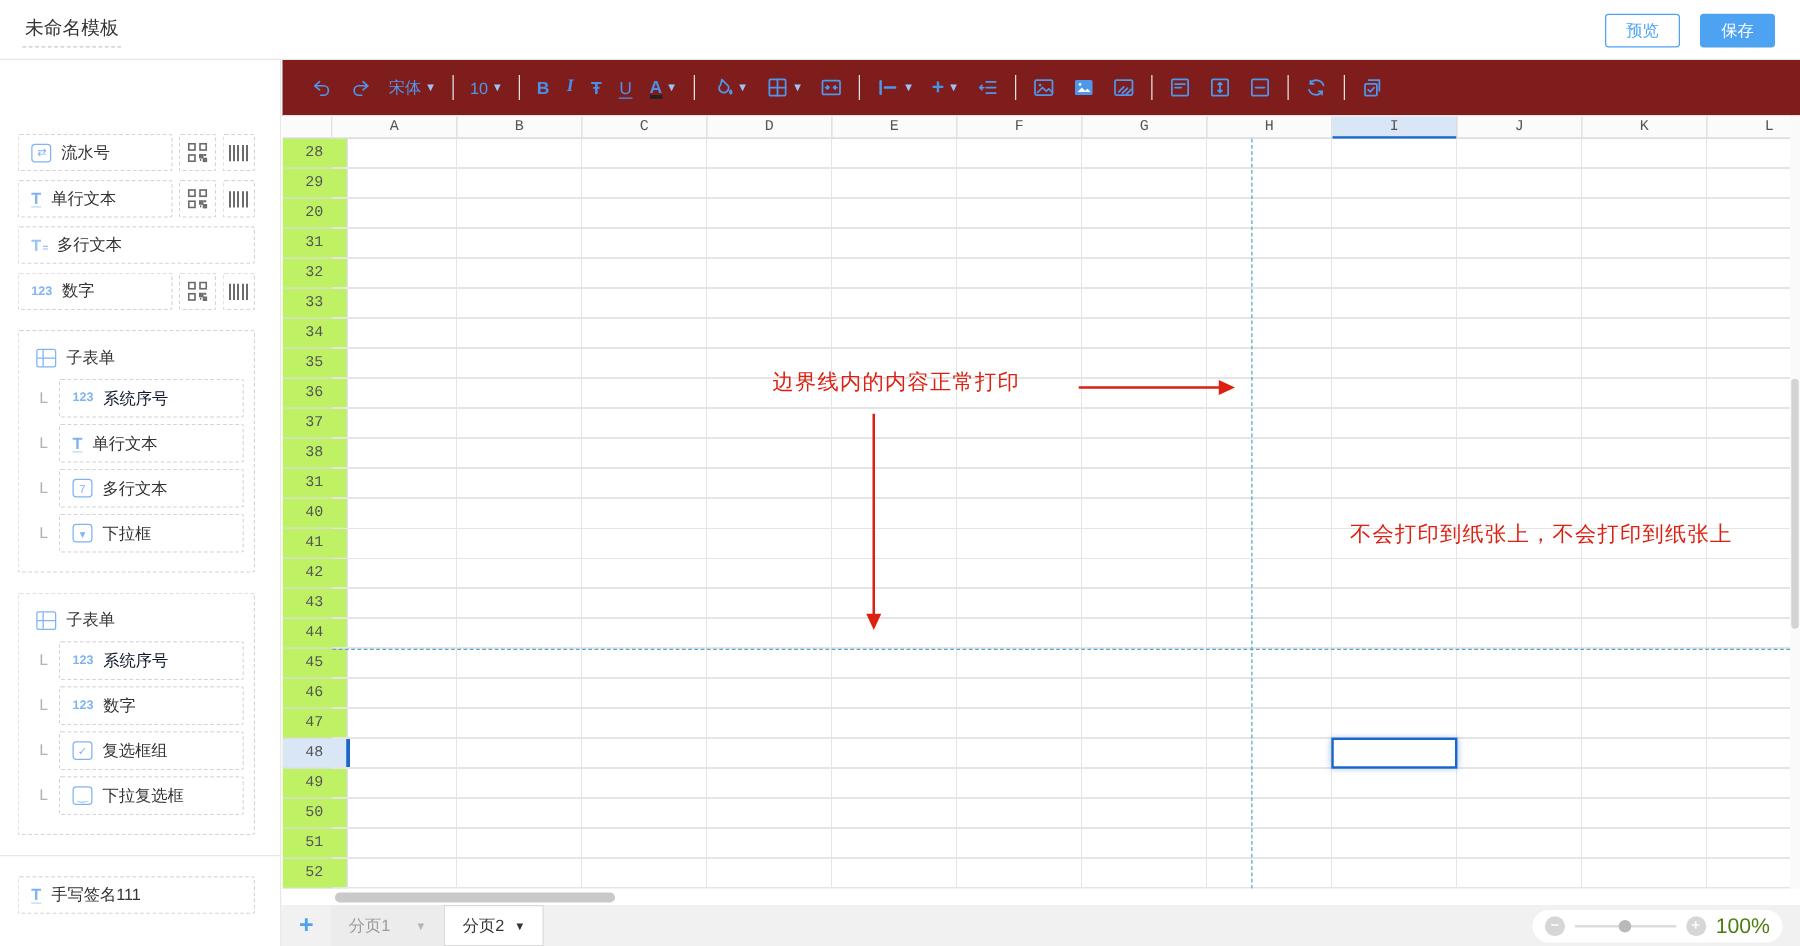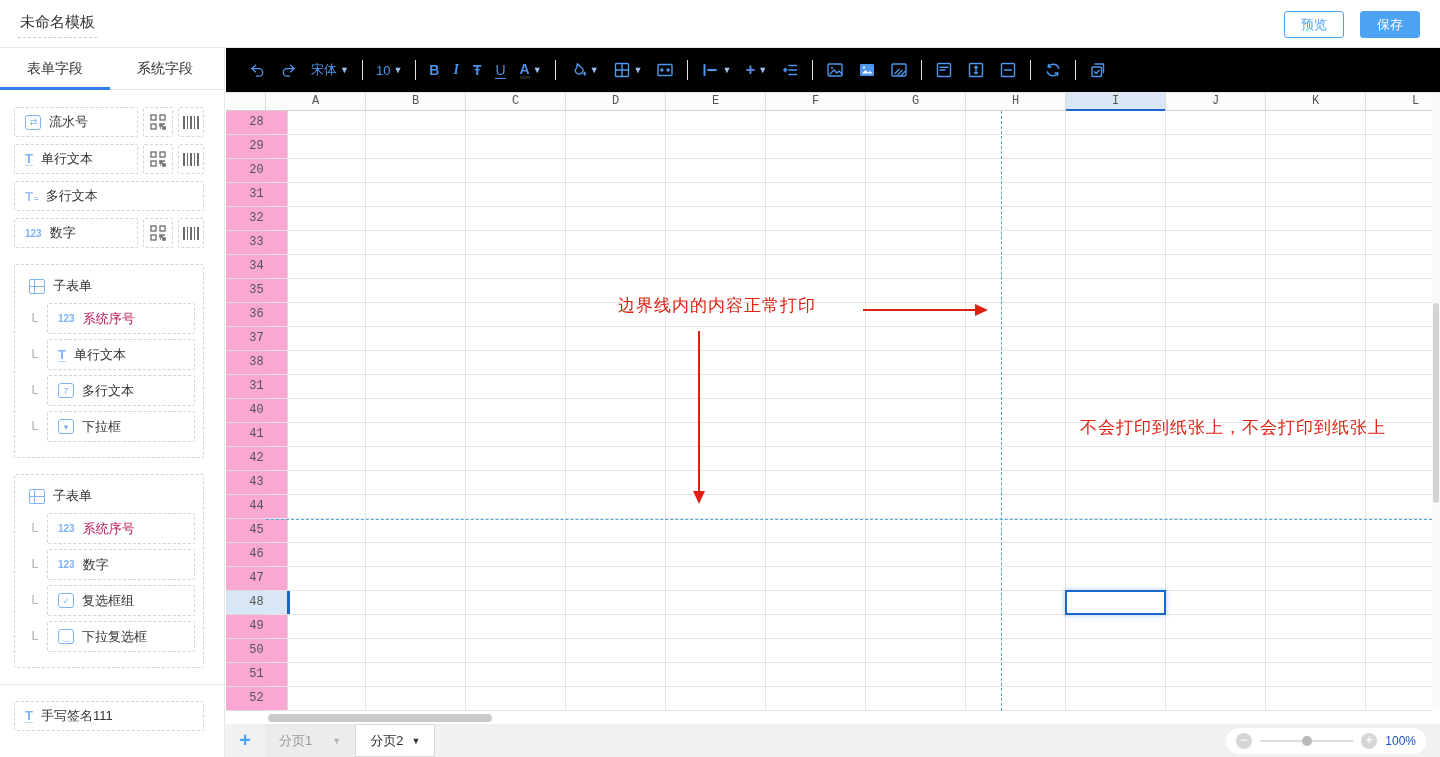--- a/index.html
+++ b/index.html
@@ -23,59 +23,59 @@
   .field-list { position:absolute; left:0; top:43px; right:0; bottom:0; overflow:hidden; padding-top:16px; }
   .frow { display:flex; gap:5px; margin:0 20px 7px 14px; }
   .fbox { border:1px dashed #d4d4d4; border-radius:2px; height:30px; display:flex; align-items:center; padding:0 10px; gap:8px; font-size:13px; color:#333; background:#fff; flex:1; cursor:move; }
   .fbox.small { flex:0 0 30px; justify-content:center; padding:0; }
   .fbox.smaller { flex:0 0 26px; justify-content:center; padding:0; }
   .group { border:1px dashed #d4d4d4; border-radius:2px; margin:16px 20px 0 14px; padding:8px 8px 10px 8px; }
   .group-head { display:flex; align-items:center; gap:8px; font-size:13px; color:#333; padding:4px 4px 8px 6px; }
   .child-row { display:flex; align-items:center; margin-bottom:5px; }
   .tree-l { width:24px; text-align:center; color:#b3b3b3; font-size:13px; font-family:"Liberation Mono","DejaVu Sans Mono",monospace; }
   .child-box { flex:1; border:1px dashed #d4d4d4; border-radius:2px; height:31px; display:flex; align-items:center; gap:8px; padding:0 10px; font-size:13px; cursor:move; background:#fff; }
-  .blue-label { color:#be185d; }
+  .blue-label { color:#0f172a; }
   .side-divider { height:1px; background:#e8e8e8; margin:16px 0 0 0; }
   .sig-row { margin-top:16px; }
 
   
   .mini { display:inline-flex; align-items:center; justify-content:center; flex:none; }
   .num-ic { color:#7fb3f2; font-size:10px; font-weight:bold; letter-spacing:0; }
   .t-ic { color:#7fb3f2; font-size:13px; font-weight:bold; border-bottom:1.5px solid #bcd7f7; line-height:13px; }
   .tm-ic { color:#9cc2f5; font-size:13px; font-weight:bold; position:relative; line-height:13px; }
   .tm-ic i { font-style:normal; font-size:8px; position:relative; top:2px; left:1px; color:#9cc2f5; }
   .bx-ic { width:16px; height:15px; border:1px solid #7fb3f2; border-radius:3px; color:#7fb3f2; font-size:9px; line-height:12px; text-align:center; }
   .serial-ic { letter-spacing:-1px; }
   .grid-ic { width:16px; height:15px; border:1px solid #7fb3f2; border-radius:2px; position:relative; }
   .grid-ic::before { content:""; position:absolute; left:4px; top:0; bottom:0; width:1px; background:#7fb3f2; }
   .grid-ic::after { content:""; position:absolute; left:0; right:0; top:6px; height:1px; background:#7fb3f2; }
   .qr-ic svg { display:block; }
   .bar-ic { width:17px; height:13px; background:repeating-linear-gradient(90deg,#6b6b6b 0 1.5px,transparent 1.5px 3.5px); }
 
   
-  .toolbar { position:absolute; left:226px; top:48px; right:0; height:45px; background:#000000; border-bottom:1px solid #e4e4e4; display:flex; align-items:center; padding-left:16px; }
+  .toolbar { position:absolute; left:226px; top:48px; right:0; height:45px; background:#7f1d1d; border-bottom:1px solid #e4e4e4; display:flex; align-items:center; padding-left:16px; }
   .tool { display:flex; align-items:center; gap:3px; color:#4f97ea; cursor:pointer; padding:4px 7px; font-size:13px; }
   .tool svg { display:block; }
   .caret { color:#9dc3f3; font-size:9px; }
   .tsep { width:1px; height:20px; background:#e3e3e3; margin:0 6px; }
   .tg { font-size:14px; line-height:16px; color:#4a90e8; }
   .tg.b { font-weight:bold; }
   .tg.i { font-style:italic; font-family:"Liberation Serif","DejaVu Serif",serif; font-weight:bold; }
   .tg.u { border-bottom:1.5px solid #4a90e8; }
   .tg.a { border-bottom:3px solid #222; line-height:14px; font-weight:bold; }
   .tg.plus { font-size:17px; font-weight:bold; }
 
   
   .grid-wrap { position:absolute; left:226px; top:93px; width:1206px; height:618px; overflow:hidden; background:#fff; }
   .corner { position:absolute; left:0; top:0; width:40px; height:18px; background:#fbfbfb; border-right:1px solid #d8d8d8; border-bottom:1px solid #cfcfcf; }
   .colheads { position:absolute; left:40px; top:0; right:0; height:18px; display:flex; border-bottom:1px solid #cfcfcf; background:#fbfbfb; }
   .colhead { flex:0 0 100px; text-align:center; font-family:"Liberation Mono","DejaVu Sans Mono",monospace; font-size:12px; color:#555; line-height:17px; border-right:1px solid #dcdcdc; position:relative; cursor:pointer; }
   .colhead.sel { background:#d9e6f6; }
   .colhead.sel::after { content:""; position:absolute; left:0; right:0; bottom:-1px; height:2px; background:#1a66cc; }
-  .rowheads { position:absolute; left:0; top:18px; width:62px; bottom:0; background:#f9a8d4; border-right:1px solid #d8d8d8; }
+  .rowheads { position:absolute; left:0; top:18px; width:52px; bottom:0; background:#bef264; border-right:1px solid #d8d8d8; }
   .rowhead { height:24px; line-height:23px; text-align:center; font-family:"Liberation Mono","DejaVu Sans Mono",monospace; font-size:12px; color:#555; border-bottom:1px solid #dcdcdc; position:relative; cursor:pointer; }
   .rowhead.sel { background:#d9e6f6; }
   .rowhead.sel::after { content:""; position:absolute; right:-3px; top:0; bottom:0; width:3px; background:#1a66cc; }
   .cells { position:absolute; left:40px; top:18px; right:0; bottom:0; background-image:
       repeating-linear-gradient(to right, transparent 0 99px, #e5e5e5 99px 100px),
       repeating-linear-gradient(to bottom, transparent 0 23px, #e5e5e5 23px 24px); }
   .dash-v { position:absolute; top:18px; bottom:0; width:0; border-left:1px dashed #55a6d4; }
   .dash-h { position:absolute; left:40px; right:0; height:0; border-top:1px dashed #55a6d4; }
   .sel-cell { position:absolute; width:101px; height:25px; border:2px solid #1a66cc; background:#fff; box-shadow:0 0 5px rgba(26,102,204,.4); }
 
@@ -98,40 +98,36 @@
   .page-tab { display:flex; align-items:center; justify-content:center; gap:8px; font-size:13px; padding:0 14px; min-width:80px; cursor:pointer; }
   .page-tab .pcaret { font-size:9px; }
   .page-tab.inactive { background:#ececec; color:#9a9a9a;gap:20px; }
   .page-tab.inactive .pcaret { color:#b5b5b5; }
   .page-tab.active { background:#fff; border:1px solid #d9d9d9; color:#333; }
   .page-tab.active .pcaret { color:#333; }
   .zoom-pill { position:absolute; right:14px; top:4px; width:200px; height:26px; background:#fff; border-radius:13px; display:flex; align-items:center; padding:0 10px; gap:8px; }
   .zbtn { width:16px; height:16px; border-radius:50%; background:#d6d6d6; color:#fafafa; font-size:12px; line-height:15px; text-align:center; font-weight:bold; cursor:pointer; flex:none; }
   .ztrack { flex:1; height:2px; background:#dcdcdc; position:relative; cursor:pointer; }
   .zdot { position:absolute; left:50%; top:-4px; width:10px; height:10px; margin-left:-5px; border-radius:50%; background:#b9b9b9; }
-  .zlabel { font-size:12px; color:#1d4ed8; flex:none; }
+  .zlabel { font-size:17px; color:#4d7c0f; flex:none; }
 </style>
 </head>
 <body>
 
 <div id="frame">
 
   <div class="top-header">
     <div class="tpl-title">未命名模板</div>
     <div class="hdr-btns">
       <div class="btn btn-preview">预览</div>
       <div class="btn btn-save">保存</div>
     </div>
   </div>
 
   <div class="sidebar">
-    <div class="side-tabs" id="sideTabs">
-        <div class="side-tab active">表单字段</div>
-        <div class="side-tab">系统字段</div>
-      </div>
     <div class="field-list" id="fieldList">
         <div class="frow">
           <div class="fbox">
             <span class="mini bx-ic serial-ic">⇄</span>
             <span>流水号</span>
           </div>
           <div class="fbox small">
             <span class="mini qr-ic">
               <svg width="16" height="16" viewBox="0 0 16 16" fill="none" stroke="#6b6b6b" stroke-width="1.3">
                 <rect x="1" y="1" width="5" height="5"></rect>

